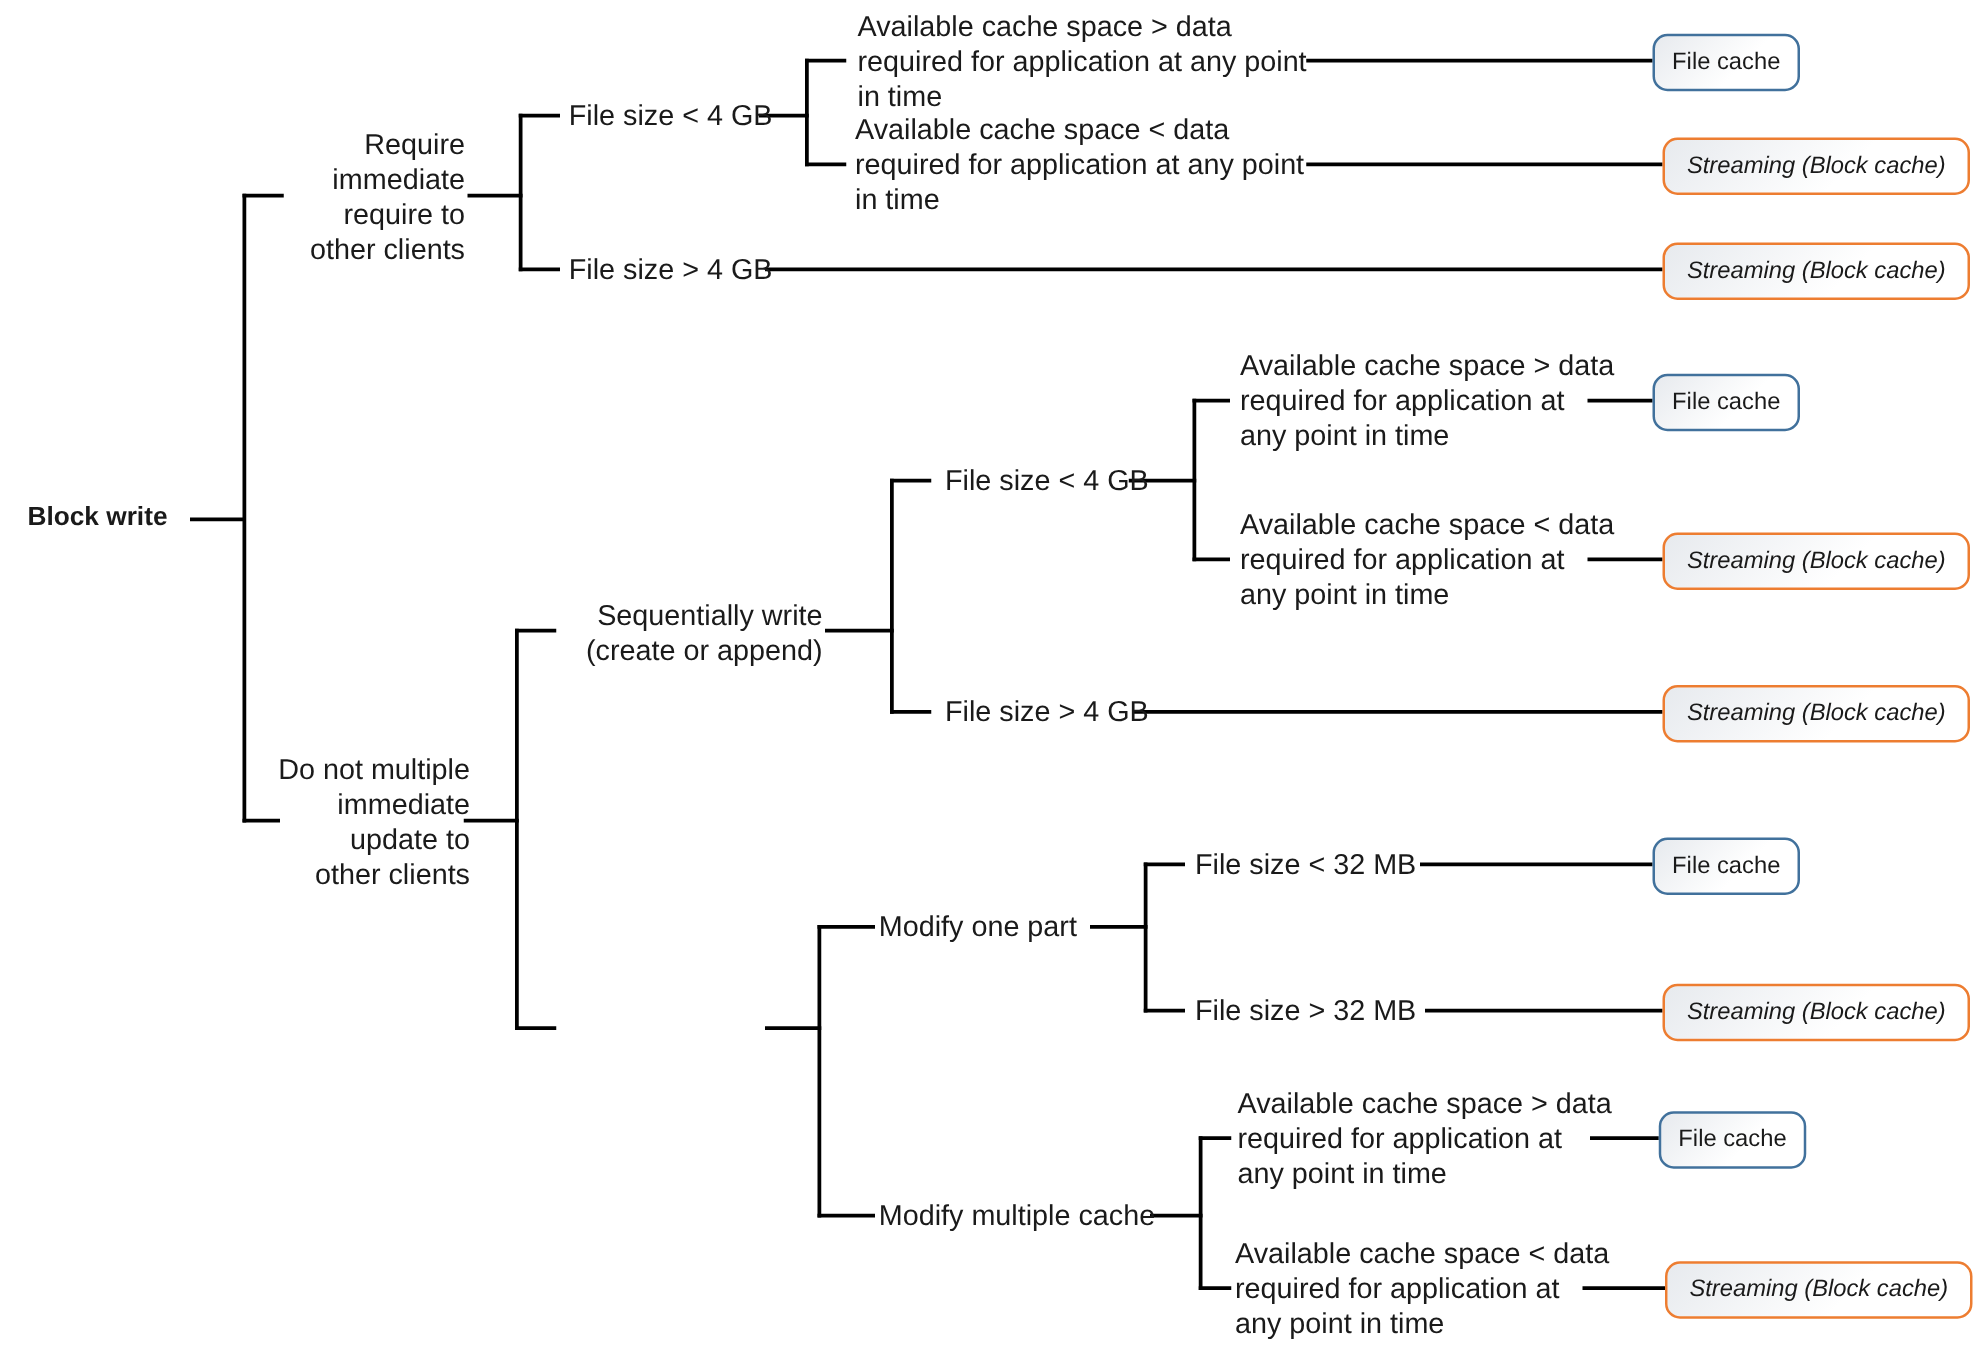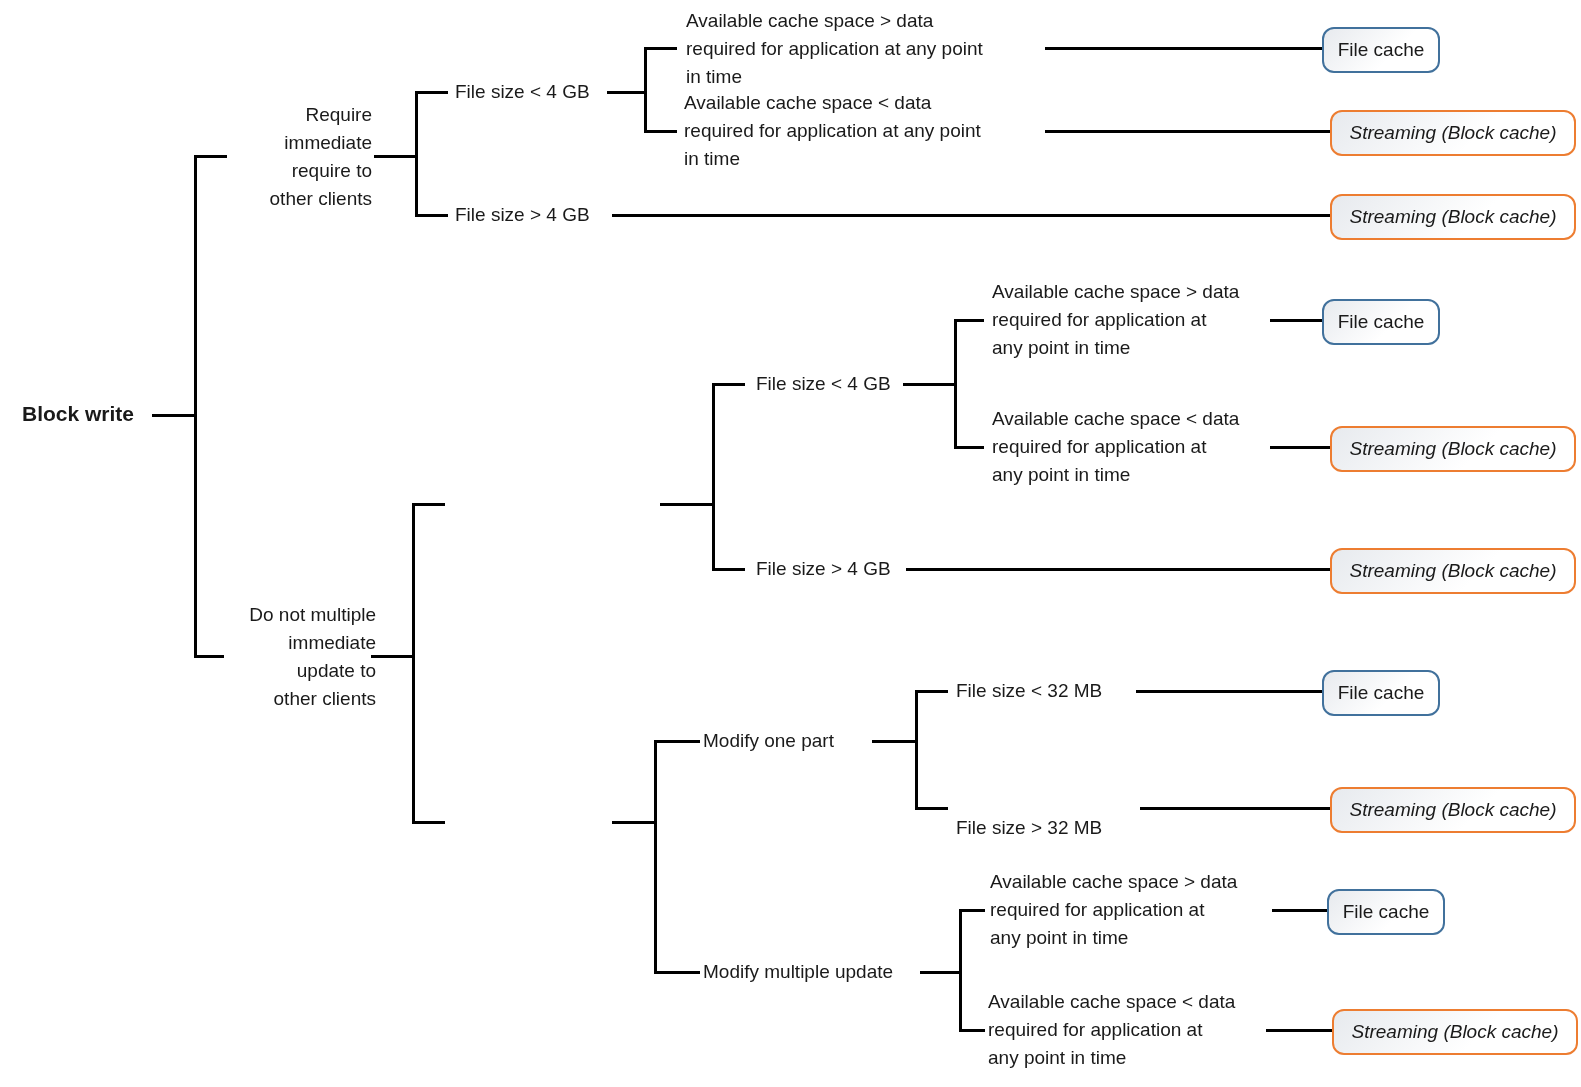--- a/index.html
+++ b/index.html
@@ -1,20 +1,20 @@
 <!DOCTYPE html>
 <html style="--file-cache-border: #41719C; --streaming-border: #ED7D31; --connector: #000000; --text: #1A1A1A; --box-gradient-start: #E7EAEE; --box-gradient-end: #FFFFFF;"><head>
 <meta charset="utf-8">
 <style>
   html,body{margin:0;padding:0;background:#ffffff;}
   .canvas{position:relative;width:1581px;height:1087px;background:#fff;overflow:hidden;
           font-family:"Liberation Sans","DejaVu Sans",sans-serif;}
   .hl{position:absolute;height:3px;background:var(--connector,#000);}
   .vl{position:absolute;width:3px;background:var(--connector,#000);}
-  .txt{position:absolute;font-size:19px;line-height:28px;color:var(--text,#1a1a1a);white-space:nowrap;}
+  .txt{position:absolute;font-size:23px;line-height:28px;color:var(--text,#1a1a1a);white-space:nowrap;}
   .ctr{text-align:right;}
   .root{font-weight:bold;font-size:21px;line-height:30px;}
   .box{position:absolute;border-radius:12px;display:flex;align-items:center;justify-content:center;
        font-size:19px;color:var(--text,#1a1a1a);white-space:nowrap;
        background:linear-gradient(135deg,var(--box-gradient-start,#E7EAEE) 0%,var(--box-gradient-end,#fff) 60%);}
   .box.file{border:2px solid var(--file-cache-border,#41719C);}
   .box.stream{border:2px solid var(--streaming-border,#ED7D31);font-style:italic;}
 </style>
 </head>
 <body>
@@ -94,20 +94,24 @@
 
   <div class="txt" style="left:455px;top:201px;">File size &gt; 4 GB</div>
 
   <div class="txt ctr" style="left:216px;top:601px;width:160px;">
     <div>Do not multiple</div>
     <div>immediate</div>
     <div>update to</div>
     <div>other clients</div>
   </div>
 
+  <div class="txt ctr" style="left:468px;top:478px;width:190px;">
+    <div>Sequentially write</div>
+    <div>(create or append)</div>
+  </div>
 
   <div class="txt" style="left:756px;top:370px;">File size &lt; 4 GB</div>
 
   <div class="txt" style="left:992px;top:278px;">
     <div>Available cache space &gt; data</div>
     <div>required for application at</div>
     <div>any point in time</div>
   </div>
 
   <div class="txt" style="left:992px;top:405px;">
@@ -116,23 +120,23 @@
     <div>any point in time</div>
   </div>
 
   <div class="txt" style="left:756px;top:555px;">File size &gt; 4 GB</div>
 
 
   <div class="txt" style="left:703px;top:727px;">Modify one part</div>
 
   <div class="txt" style="left:956px;top:677px;">File size &lt; 32 MB</div>
 
-  <div class="txt" style="left:956px;top:794px;margin-top:20px;">File size &gt; 32 MB</div>
+  <div class="txt" style="left:956px;top:794px;">File size &gt; 32 MB</div>
 
-  <div class="txt" style="left:703px;top:958px;">Modify multiple update</div>
+  <div class="txt" style="left:703px;top:958px;">Modify multiple cache</div>
 
   <div class="txt" style="left:990px;top:868px;">
     <div>Available cache space &gt; data</div>
     <div>required for application at</div>
     <div>any point in time</div>
   </div>
 
   <div class="txt" style="left:988px;top:988px;">
     <div>Available cache space &lt; data</div>
     <div>required for application at</div>

